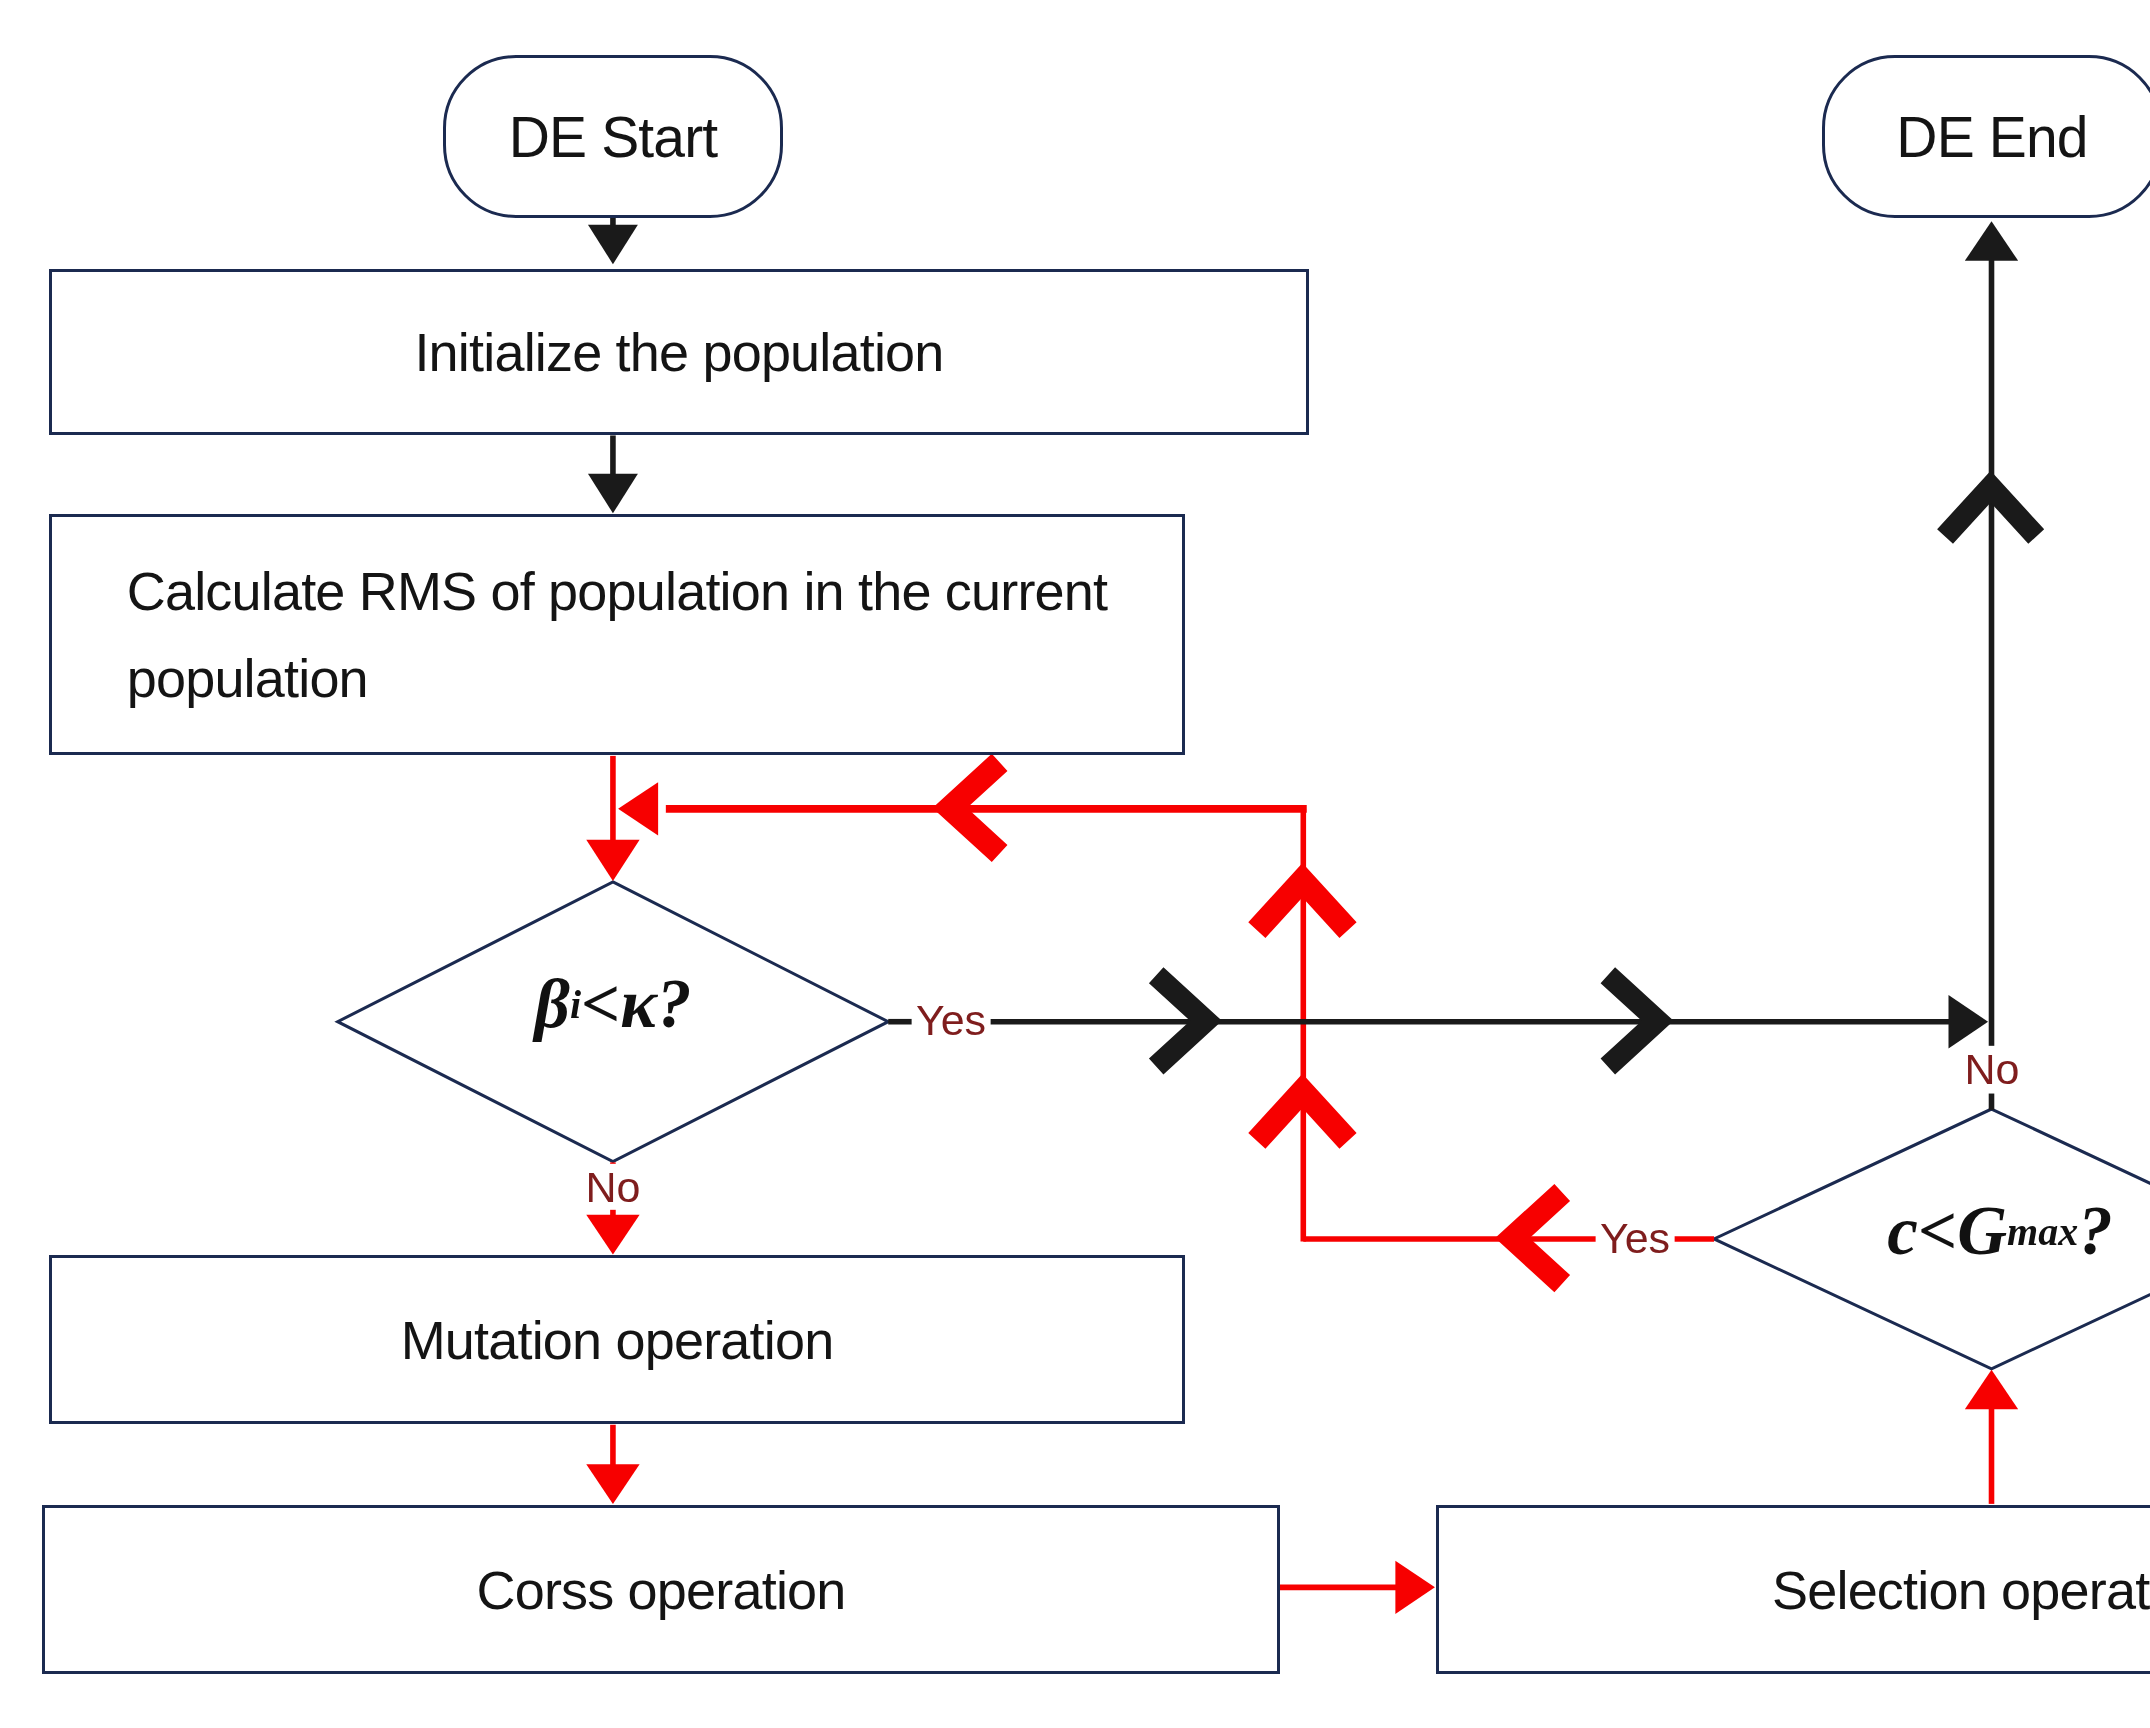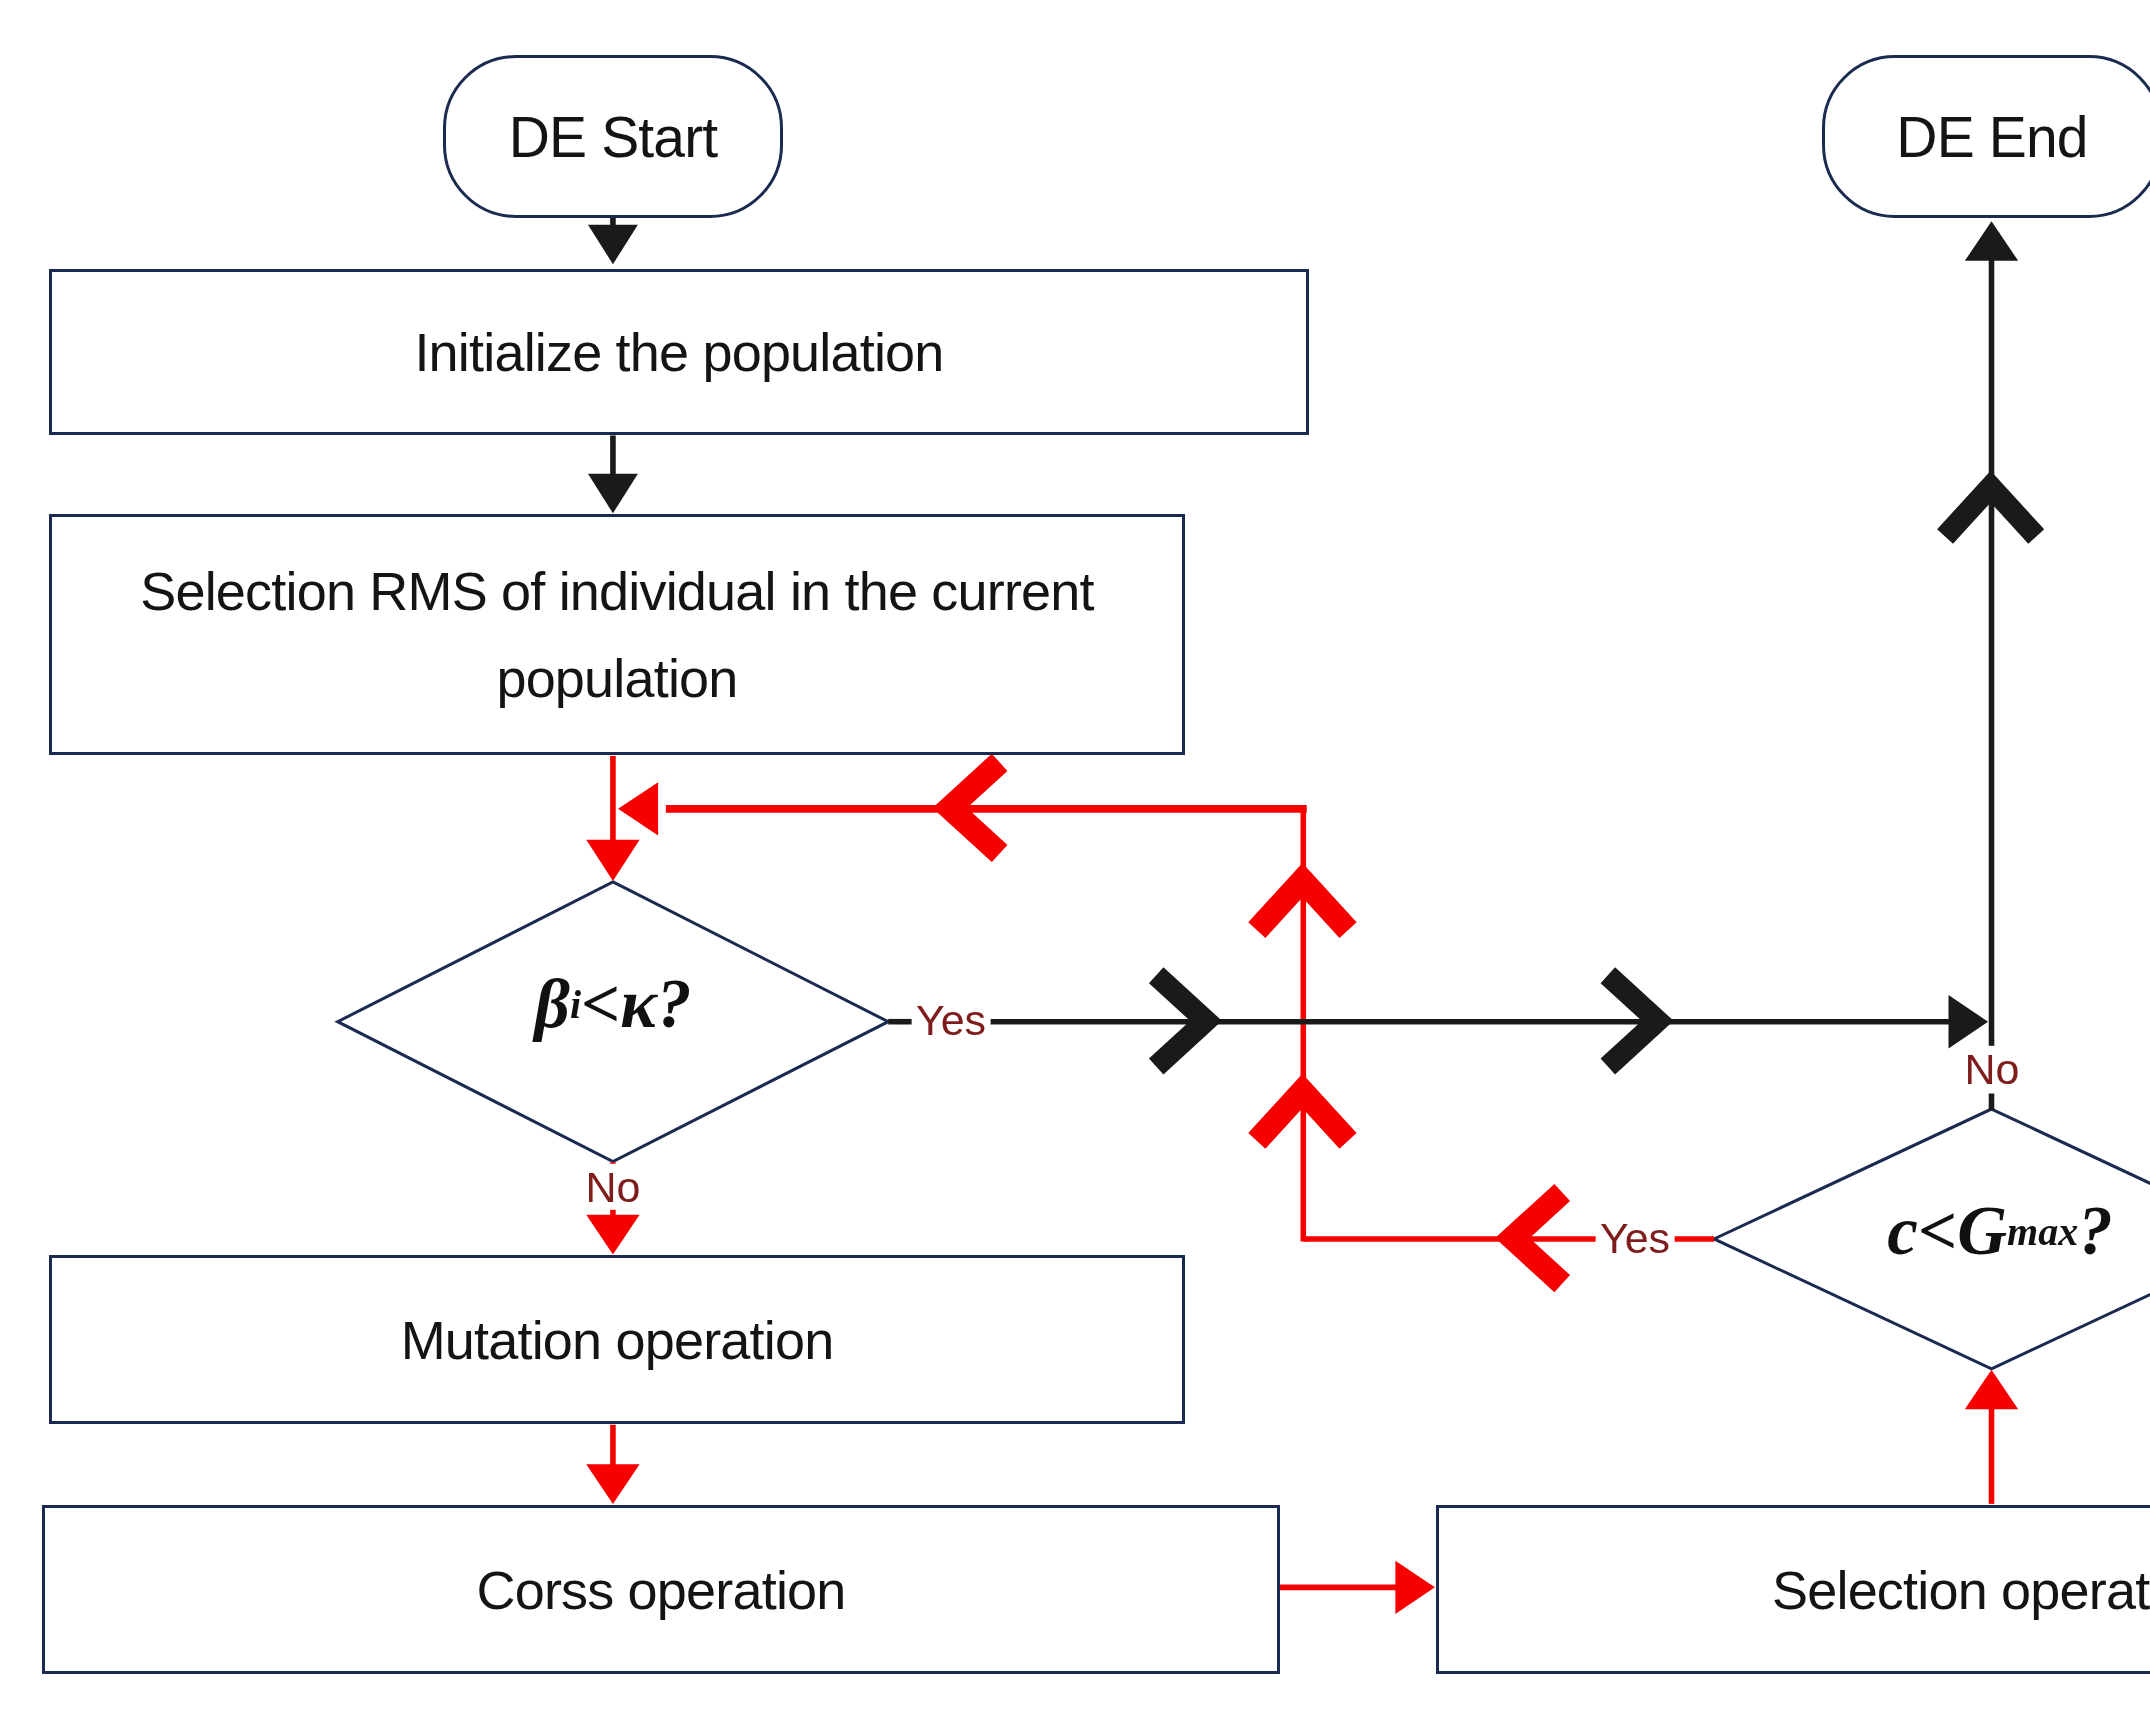--- a/index.html
+++ b/index.html
@@ -1,20 +1,20 @@
 <!DOCTYPE html>
 <html style="font-size:6.9px"><head>
 <meta charset="utf-8">
 <style>
   html,body{margin:0;padding:0;background:#ffffff;}
   #stage{position:relative;width:2601px;height:1729px;background:#ffffff;overflow:hidden;
          font-family:"Liberation Sans", sans-serif;color:#1a1a1a;}
   #wires{position:absolute;left:0;top:0;width:2601px;height:1729px;}
   .node{position:absolute;box-sizing:border-box;background:#ffffff;border:3.4px solid #1b2a50;
-        display:flex;align-items:center;justify-content:center;text-align:center;
+        display:flex;align-items:center;justify-content:center;
         font-size:54px;letter-spacing:-0.015em;color:#141414;}
   .node--terminal{border-radius:73px;border-width:3.9px;font-size:57px;}
   .node--calc{line-height:1.6;padding:0 14.6px;}
   .diamond-label{position:absolute;display:flex;align-items:center;justify-content:center;
         font-family:"Liberation Serif", serif;font-style:italic;font-weight:bold;
         font-size:69px;color:#111;pointer-events:none;}
   .diamond-label .sub{font-size:0.58em;vertical-align:-0.28em;line-height:0;}
   .edge-label{position:absolute;transform:translate(-50%,-50%);background:#ffffff;
         padding:1.7px 4.3px;font-size:43px;color:#7f1d1d;line-height:1;}
 </style>
@@ -85,21 +85,21 @@
 
   <div class="node node--terminal" style="left:1822px;top:55px;width:340px;height:163px;">
     <span>DE End</span>
   </div>
 
   <div class="node" style="left:49px;top:269px;width:1260px;height:166px;">
     <span>Initialize the population</span>
   </div>
 
   <div class="node node--calc" style="left:49px;top:514px;width:1136px;height:241px;">
-    <span><span>Selection RMS of individual in the current</span><br>
+    <span><span>Calculate RMS of population in the current</span><br>
     <span>population</span></span>
   </div>
 
   <div class="node" style="left:49px;top:1255px;width:1136px;height:169px;">
     <span>Mutation operation</span>
   </div>
 
   <div class="node" style="left:42px;top:1505px;width:1238px;height:169px;">
     <span>Corss operation</span>
   </div>

